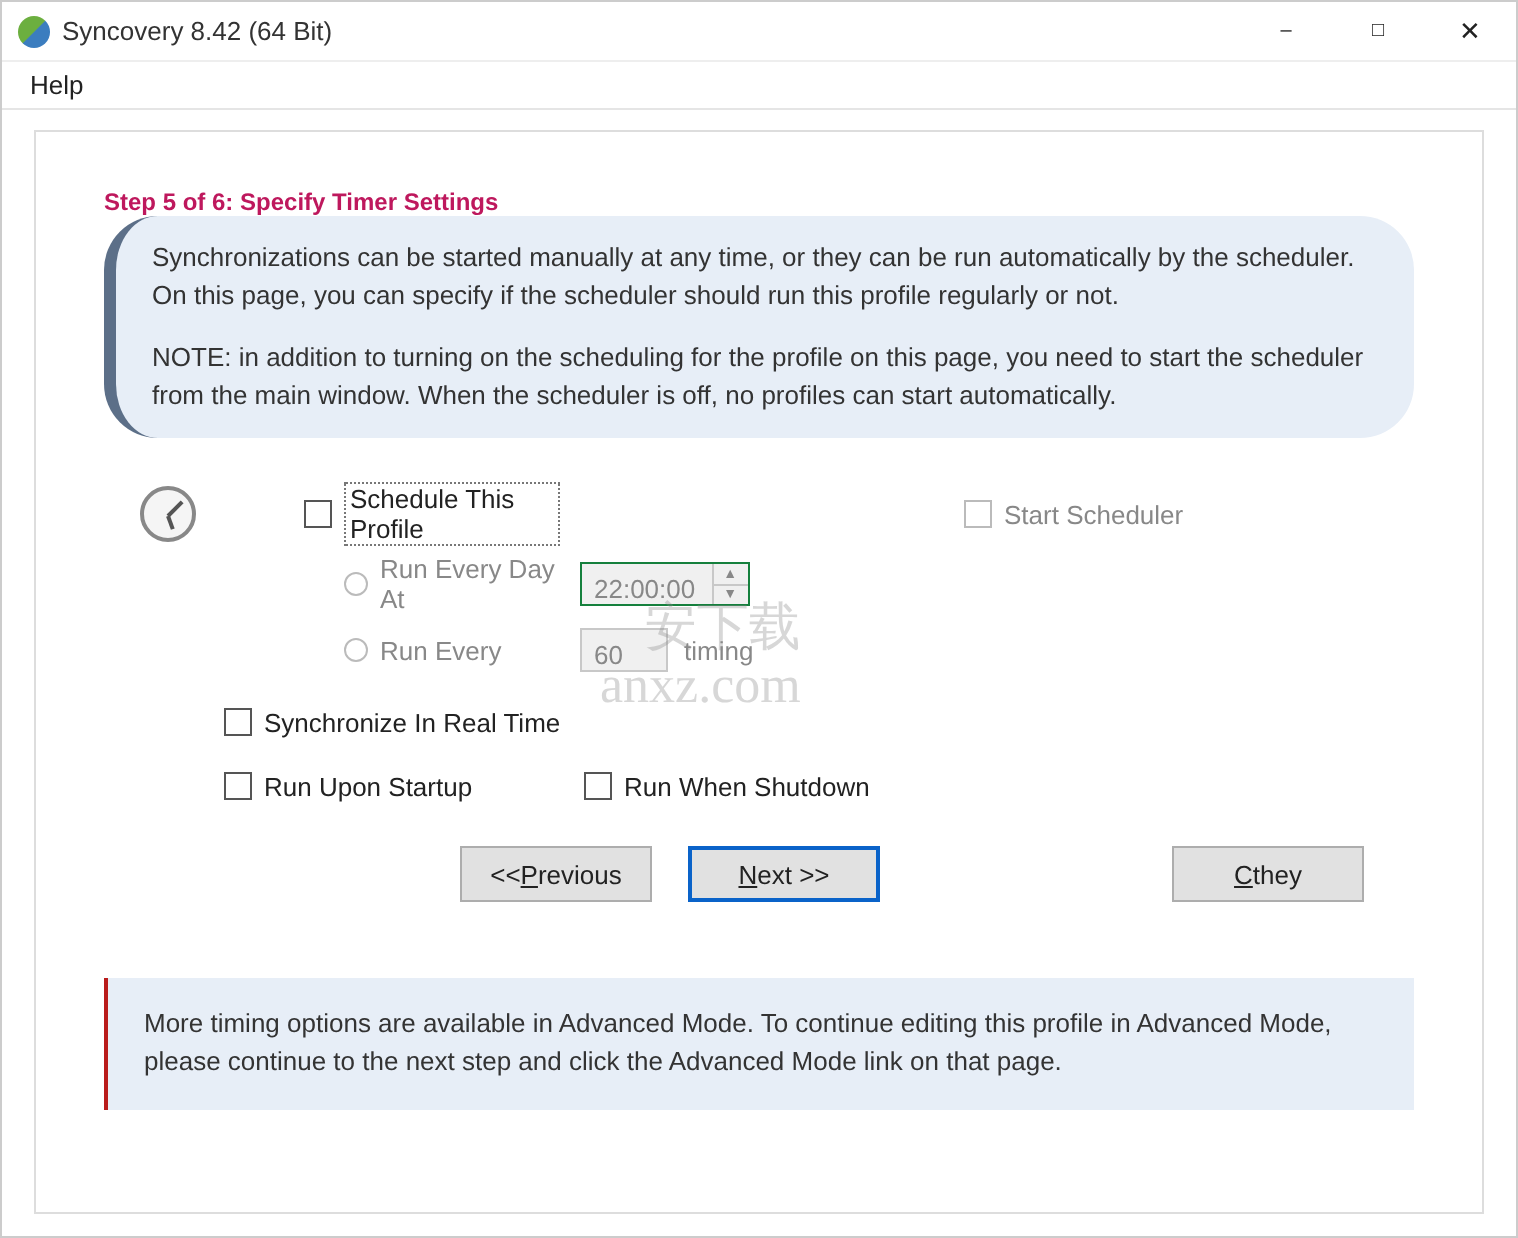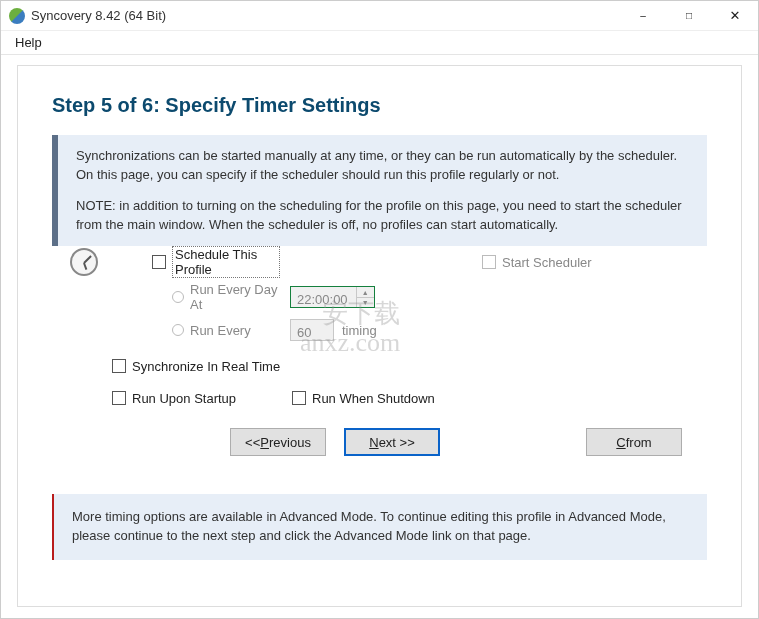--- a/index.html
+++ b/index.html
@@ -47,31 +47,32 @@
   .menu-item { padding: 3px 10px; color: #222; }
   .content-outer {
     padding: 10px 16px;
   }
   .content-panel {
     border: 1px solid #ddd;
     padding: 28px 34px 28px 34px;
     height: 542px;
   }
   .step-title {
-    font-size: 20px;
+    font-size: 12px;
     font-weight: bold;
-    color: #0c4a6e;
-    margin-bottom: 18px;
+    color: #be185d;
   }
   .info-box {
     border-left: 6px solid #5c6f88;
     background: #e7eef7;
     padding: 12px 18px;
     color: #333;
     line-height: 1.45;
+    margin-bottom: 22px;
+    border-radius: 27px;
   }
   .info-box p { margin: 0 0 12px 0; }
   .info-box p:last-child { margin-bottom: 0; }
   .settings-area {
     display: flex;
     align-items: flex-start;
     padding-left: 18px;
   }
   .clock-icon {
     width: 28px; height: 28px;
@@ -287,21 +288,21 @@
               <span class="u">P</span>
               <span class="rest">revious</span>
           </div>
           <div class="btn primary">
             <span class="u">N</span>
               <span class="rest">ext &gt;&gt;</span>
           </div>
           <div style="width:110px;"></div>
           <div class="btn">
             <span class="u">C</span>
-              <span class="rest">from</span>
+              <span class="rest">they</span>
           </div>
         </div>
 
       </div>
     </div>
 
     <div class="footer-box">
       <span>More timing options are available in Advanced Mode. To continue editing this profile in Advanced Mode, please continue to the next step and click the Advanced Mode link on that page.</span>
     </div>
 

